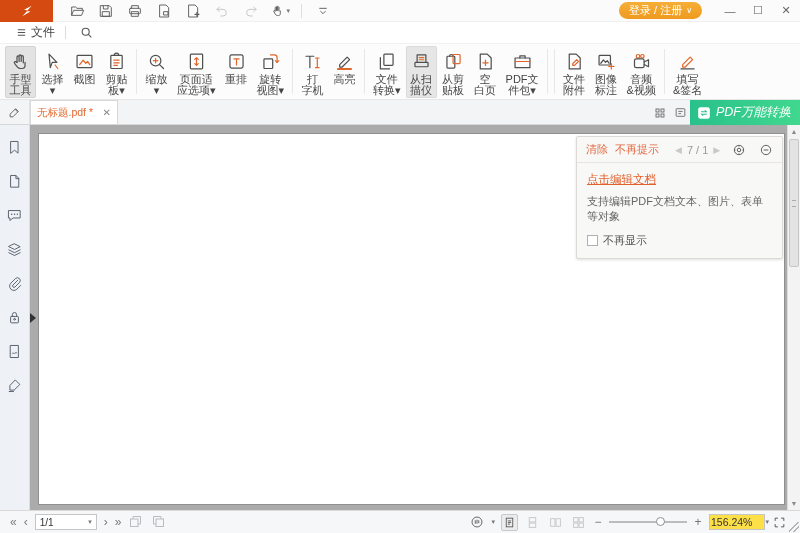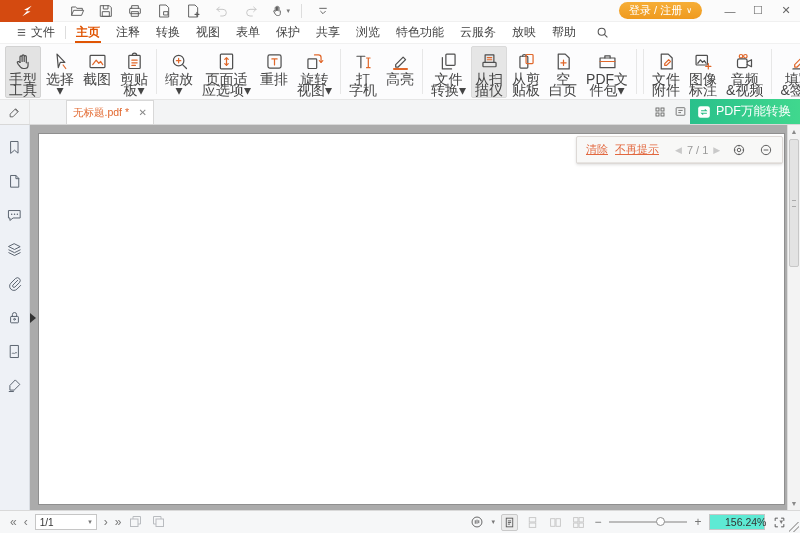--- a/index.html
+++ b/index.html
@@ -32,29 +32,29 @@
 
   
   .toolbar { height:56px; background:#fcfcfd; border-bottom:1px solid #e6e6e6; display:flex; align-items:flex-start; padding:2px 2px 0 4px; }
   .tbar-sep { width:1px; height:45px; background:#e7e7e7; margin:3px 3px 0; flex:none; }
   .tb-group { display:flex; align-items:flex-start; gap:1px; padding:0 1px; }
   .tool-btn { display:flex; flex-direction:column; align-items:center; padding:4px 3px 1px; min-width:31px; border:1px solid transparent; border-radius:2px; cursor:pointer; }
   .tool-btn.active { background:#e3e3e3; border-color:#d2d2d2; }
   .tool-btn.hover { background:#e6e6e6; border-color:#dadada; }
   .tool-icon { width:21px; height:21px; color:#4f4f4f; }
   .tool-icon svg { width:21px; height:21px; }
-  .tool-label { font-size:14px; line-height:11px; color:#454545; text-align:center; margin-top:2px; white-space:nowrap; }
+  .tool-label { font-size:11px; line-height:11px; color:#454545; text-align:center; margin-top:2px; white-space:nowrap; }
 
   
   .tabbar { height:25px; background:#f3f4f5; display:flex; align-items:stretch; border-bottom:1px solid #d8d8d8; position:relative; }
   .tab-tool { width:30px; display:flex; align-items:center; justify-content:center; color:#555; border-right:1px solid #e4e4e4; cursor:pointer; }
-  .doc-tab { width:88px; background:#fff; border:1px solid #d8d8d8; border-bottom:none; display:flex; align-items:center; padding:0 6px; gap:4px; cursor:pointer;margin-left:36px; }
+  .doc-tab { width:88px; background:#fff; border:1px solid #d8d8d8; border-bottom:none; display:flex; align-items:center; padding:0 6px; gap:4px; cursor:pointer; }
   .doc-tab .t-title { font-size:10.5px; color:#e2682f; white-space:nowrap; overflow:hidden; flex:1; }
   .tab-close { color:#888; font-size:10px; cursor:pointer; flex:none; }
-  .tab-actions { margin-left:auto; display:flex; align-items:flex-end; }
+  .tab-actions { margin-left:auto; display:flex; align-items:flex-start;font-style:italic; }
   .tab-act-btn { width:20px; height:25px; display:flex; align-items:center; justify-content:center; color:#666; cursor:pointer; }
   .convert-btn { height:25px; padding:0 9px 0 7px; background:linear-gradient(90deg,#29c08b,#40d88e); color:#fff; font-size:12.5px; display:flex; align-items:center; gap:5px; cursor:pointer; }
 
   
   .main { height:385px; display:flex; position:relative; }
   .sidebar { width:30px; background:#eef1f6; border-right:1px solid #d9dde3; display:flex; flex-direction:column; align-items:center; padding-top:14px; gap:17px; position:relative; }
   .side-icon { width:17px; height:17px; color:#5b6470; cursor:pointer; }
   .side-icon svg { width:17px; height:17px; }
   .side-handle { position:absolute; right:-7px; top:188px; width:0; height:0; border-top:5px solid transparent; border-bottom:5px solid transparent; border-left:6px solid #333; cursor:pointer; z-index:5; }
 
@@ -62,21 +62,21 @@
   .page { position:absolute; left:8px; top:8px; right:15px; bottom:5px; background:#fff; border:1px solid #8f8f8f; }
   .vscroll { position:absolute; right:0; top:0; bottom:0; width:13px; background:#f3f3f3; border-left:1px solid #dcdcdc; }
   .scroll-arrow { position:absolute; left:0; width:12px; height:13px; display:flex; align-items:center; justify-content:center; color:#8a8a8a; font-size:7px; }
   .s-up { top:0; } .s-down { bottom:0; }
   .s-thumb { position:absolute; left:1px; top:14px; width:10px; height:128px; background:#e3e3e3; border:1px solid #c7c7c7; border-radius:2px; cursor:pointer; }
   .s-thumb::after { content:""; position:absolute; left:2px; right:2px; top:50%; height:5px; margin-top:-3px; border-top:1px solid #aaa; border-bottom:1px solid #aaa; }
 
   
   .notif { position:absolute; top:11px; right:17px; width:207px; background:#f8f8f7; border:1px solid #ddd9d6; border-radius:2px; box-shadow:0 1px 3px rgba(0,0,0,.12); font-size:11px; }
   .n-head { height:26px; display:flex; align-items:center; padding:0 9px; border-bottom:1px solid #e7e4e1; }
-  .n-link { color:#e2683f; cursor:pointer;text-decoration:underline; }
+  .n-link { color:#e2683f; cursor:pointer; }
   .n-head .n-link + .n-link { margin-left:7px; }
   .n-nav { display:flex; align-items:center; gap:5px; margin-left:16px; color:#999; }
   .n-arrow { color:#c9c9c9; font-size:9px; cursor:pointer; }
   .n-tools { margin-left:auto; display:flex; align-items:center; gap:13px; color:#555; }
   .n-tool { width:14px; height:14px; cursor:pointer; }
   .n-body { padding:9px 10px 10px; }
   .n-title { color:#e2602c; font-size:11.5px; text-decoration:underline; cursor:pointer; display:inline-block; }
   .n-desc { color:#666; margin-top:7px; }
   .n-check { margin-top:9px; display:flex; align-items:center; gap:5px; color:#555; }
   .n-box { width:11px; height:11px; background:#fff; border:1px solid #b0b0b0; cursor:pointer; flex:none; }
@@ -90,21 +90,21 @@
   .box-caret { font-size:7px; color:#777; }
   .sb-viewicon { width:16px; height:16px; color:#b9bcc0; cursor:pointer; }
   .sb-right { margin-left:auto; display:flex; align-items:center; gap:6px; }
   .sb-ico { width:17px; height:17px; display:flex; align-items:center; justify-content:center; color:#555; cursor:pointer; }
   .sb-ico.gray { color:#c3c3c3; }
   .sb-ico.active { border:1px solid #c9c9c9; background:#ececec; border-radius:2px; }
   .zoom-sign { color:#777; font-size:12px; cursor:pointer; width:10px; text-align:center; }
   .slider { width:78px; height:14px; position:relative; cursor:pointer; }
   .slider .track { position:absolute; left:0; right:0; top:6px; height:2px; background:#bcbcbc; }
   .slider .thumb { position:absolute; left:60%; top:2px; width:9px; height:9px; border-radius:50%; background:#fff; border:1px solid #8f8f8f; }
-  .zoom-box { width:56px; height:16px; background:#5eead4; border:1px solid #c6c6c6; display:flex; align-items:center; padding:0 15px; gap:13px; cursor:pointer; }
+  .zoom-box { width:56px; height:16px; background:#fde047; border:1px solid #c6c6c6; display:flex; align-items:center; padding:0 1px; gap:13px; cursor:pointer; }
   .zoom-box .val { flex:1; font-size:10.5px; color:#333; }
   .grip { position:absolute; right:1px; bottom:1px; width:10px; height:10px; background:
       linear-gradient(135deg, transparent 45%, #b5b5b5 45%, #b5b5b5 52%, transparent 52%, transparent 70%, #b5b5b5 70%, #b5b5b5 77%, transparent 77%); }
 </style>
 </head>
 <body>
 
 <div class="titlebar">
   <div class="logo">
     <svg width="14" height="14" viewBox="0 0 24 24">
@@ -183,34 +183,20 @@
 </div>
 
 <div class="menubar">
   <div class="menu-file">
     <svg width="11" height="11" viewBox="0 0 24 24">
         <path d="M4 6h16M4 12h16M4 18h16" stroke="currentColor" stroke-width="2" fill="none"></path>
       </svg>
     <span>文件</span>
   </div>
   <div class="menu-vsep"></div>
-  <div id="menu-tabs" style="display:flex;">
-      <div class="menu-tab active">主页</div>
-      <div class="menu-tab">注释</div>
-      <div class="menu-tab">转换</div>
-      <div class="menu-tab">视图</div>
-      <div class="menu-tab">表单</div>
-      <div class="menu-tab">保护</div>
-      <div class="menu-tab">共享</div>
-      <div class="menu-tab">浏览</div>
-      <div class="menu-tab">特色功能</div>
-      <div class="menu-tab">云服务</div>
-      <div class="menu-tab">放映</div>
-      <div class="menu-tab">帮助</div>
-    </div>
   <div class="menu-search">
     <svg width="13" height="13" viewBox="0 0 24 24" fill="none" stroke="currentColor" stroke-width="2">
         <circle cx="10.5" cy="10.5" r="6.5"></circle>
         <path d="M15.5 15.5L21 21"></path>
       </svg>
   </div>
 </div>
 
 <div class="toolbar" id="toolbar">
     <div class="tb-group">
@@ -522,20 +508,28 @@
               </svg>
           </span>
           <span class="n-tool">
             <svg width="14" height="14" viewBox="0 0 24 24" fill="none" stroke="currentColor" stroke-width="1.6">
                 <circle cx="12" cy="12" r="8"></circle>
                 <path d="M8 12h8"></path>
               </svg>
           </span>
         </span>
       </div>
+      <div class="n-body">
+        <span class="n-title">点击编辑文档</span>
+        <div class="n-desc">支持编辑PDF文档文本、图片、表单等对象</div>
+        <div class="n-check">
+          <span class="n-box"></span>
+          <span>不再显示</span>
+        </div>
+      </div>
     </div>
 
     <div class="vscroll">
       <div class="scroll-arrow s-up">▲</div>
       <div class="s-thumb"></div>
       <div class="scroll-arrow s-down">▼</div>
     </div>
   </div>
 </div>
 

